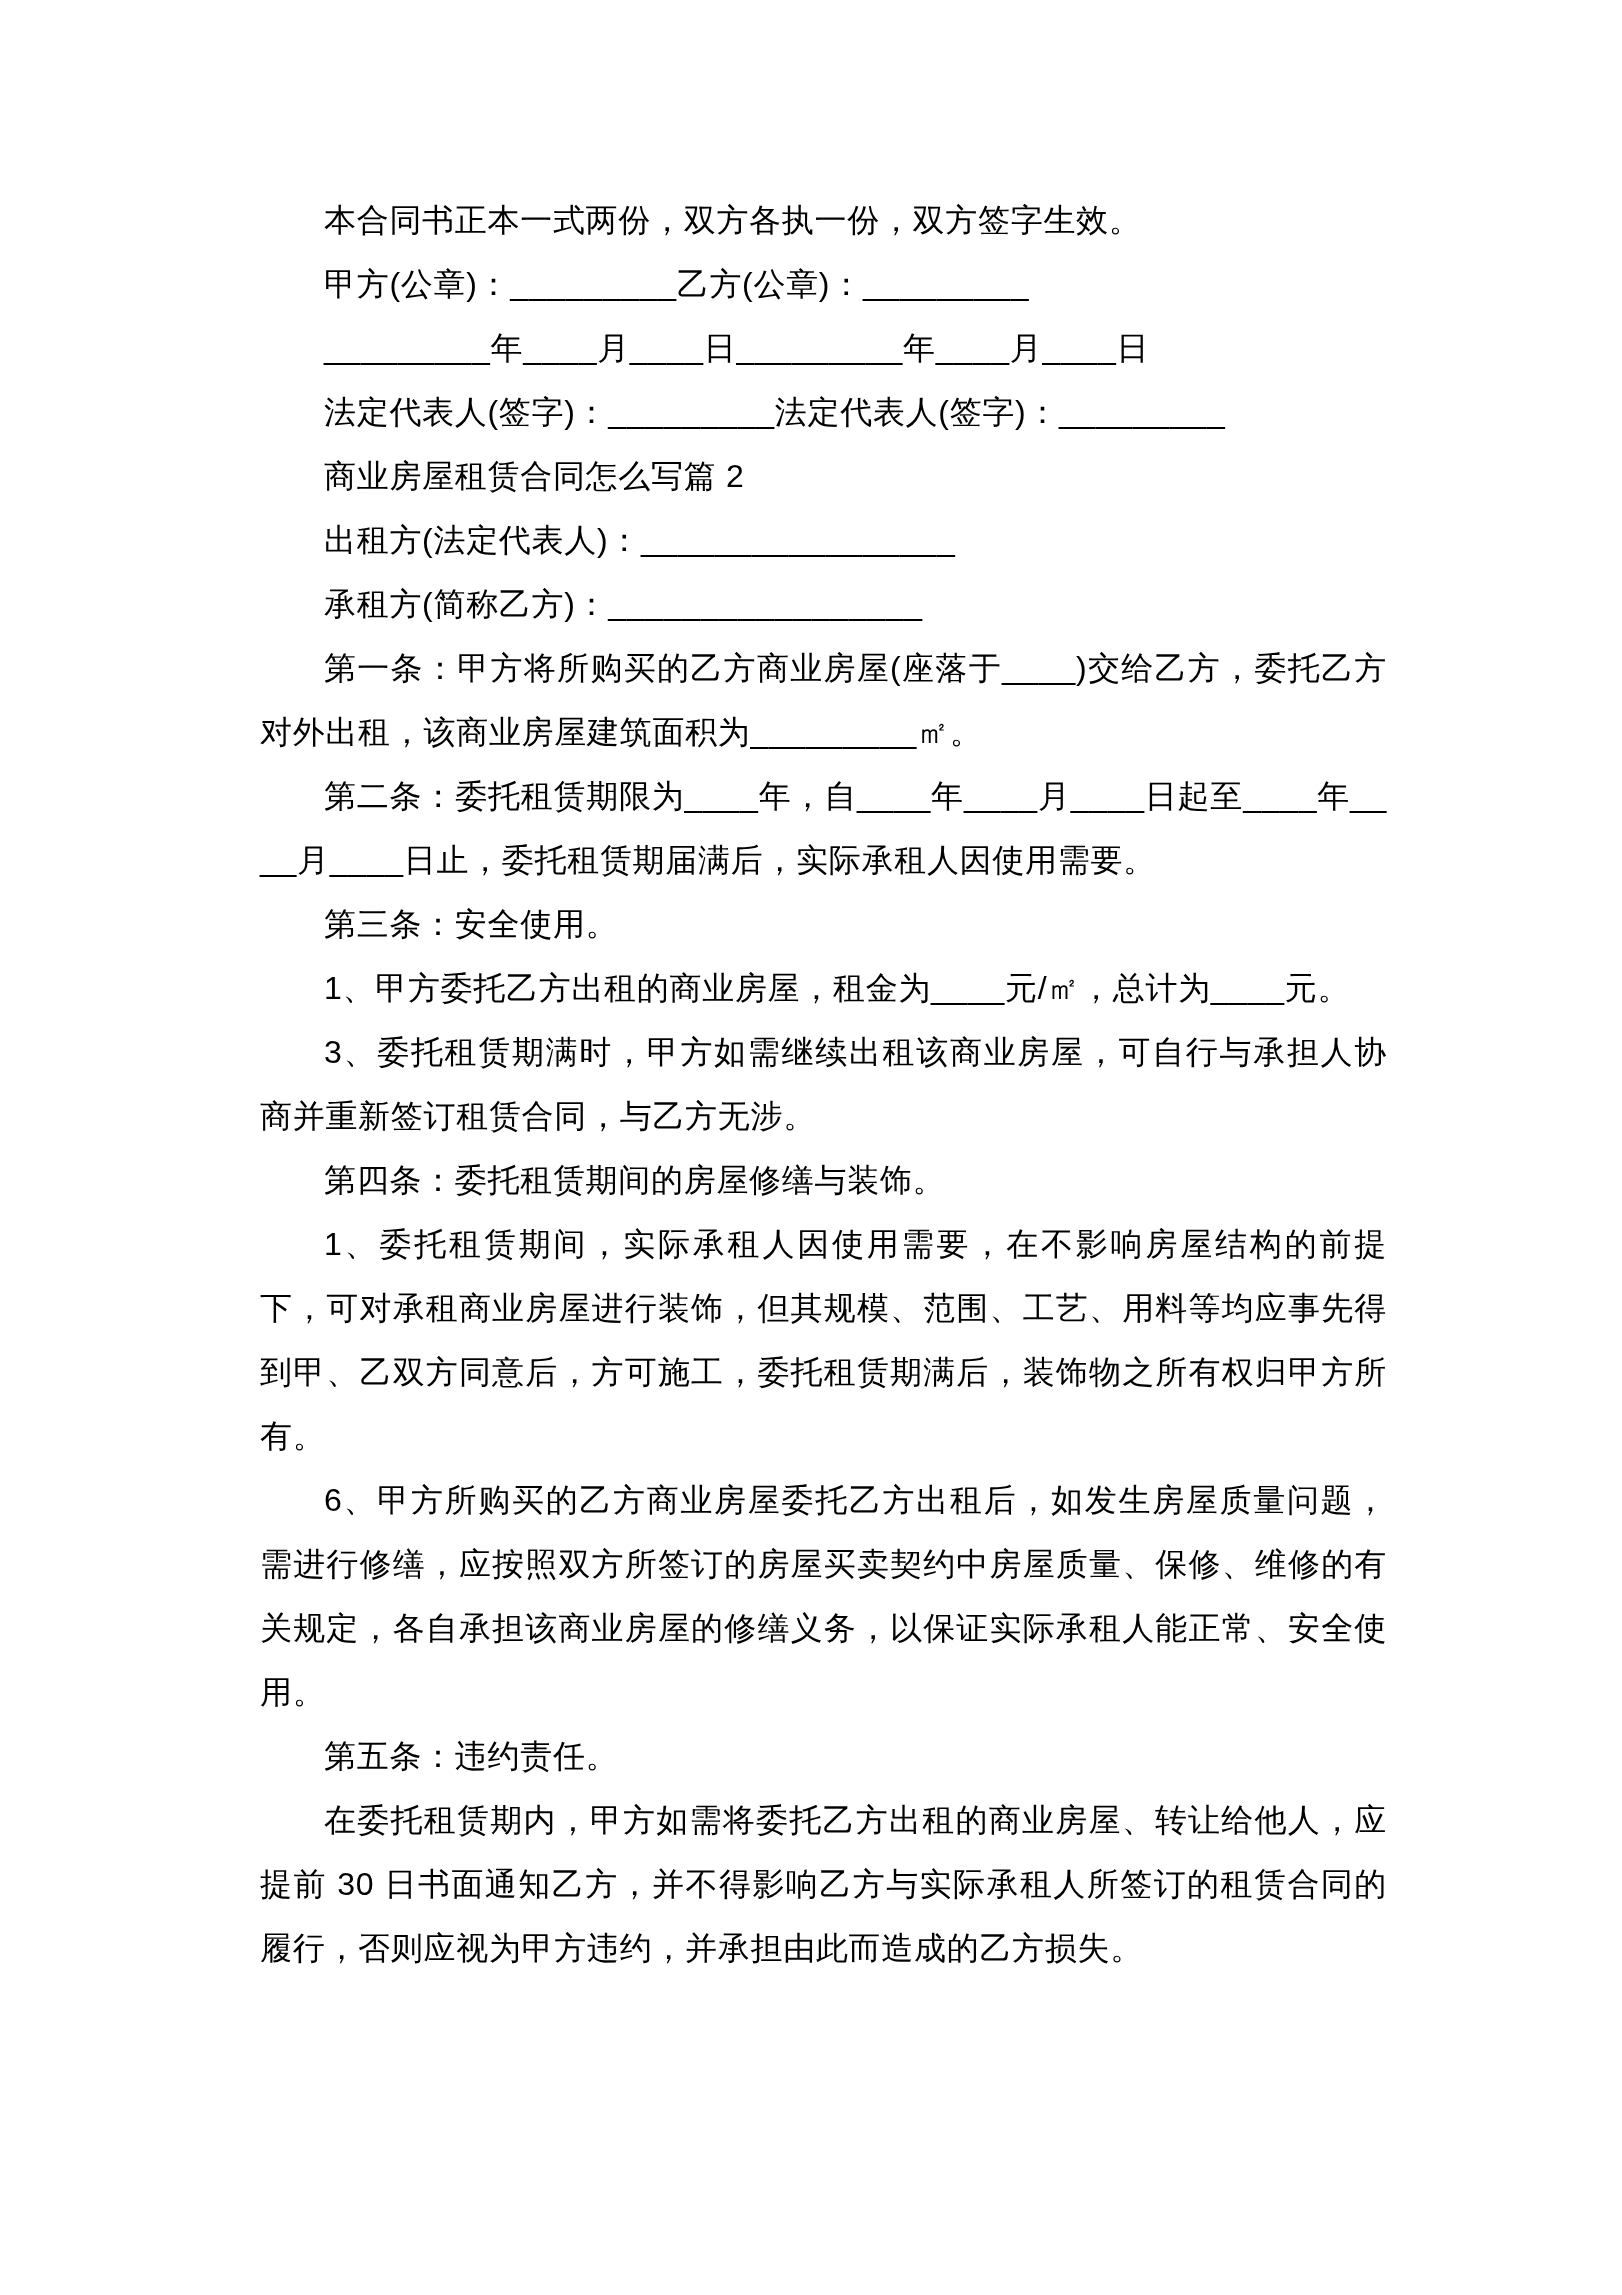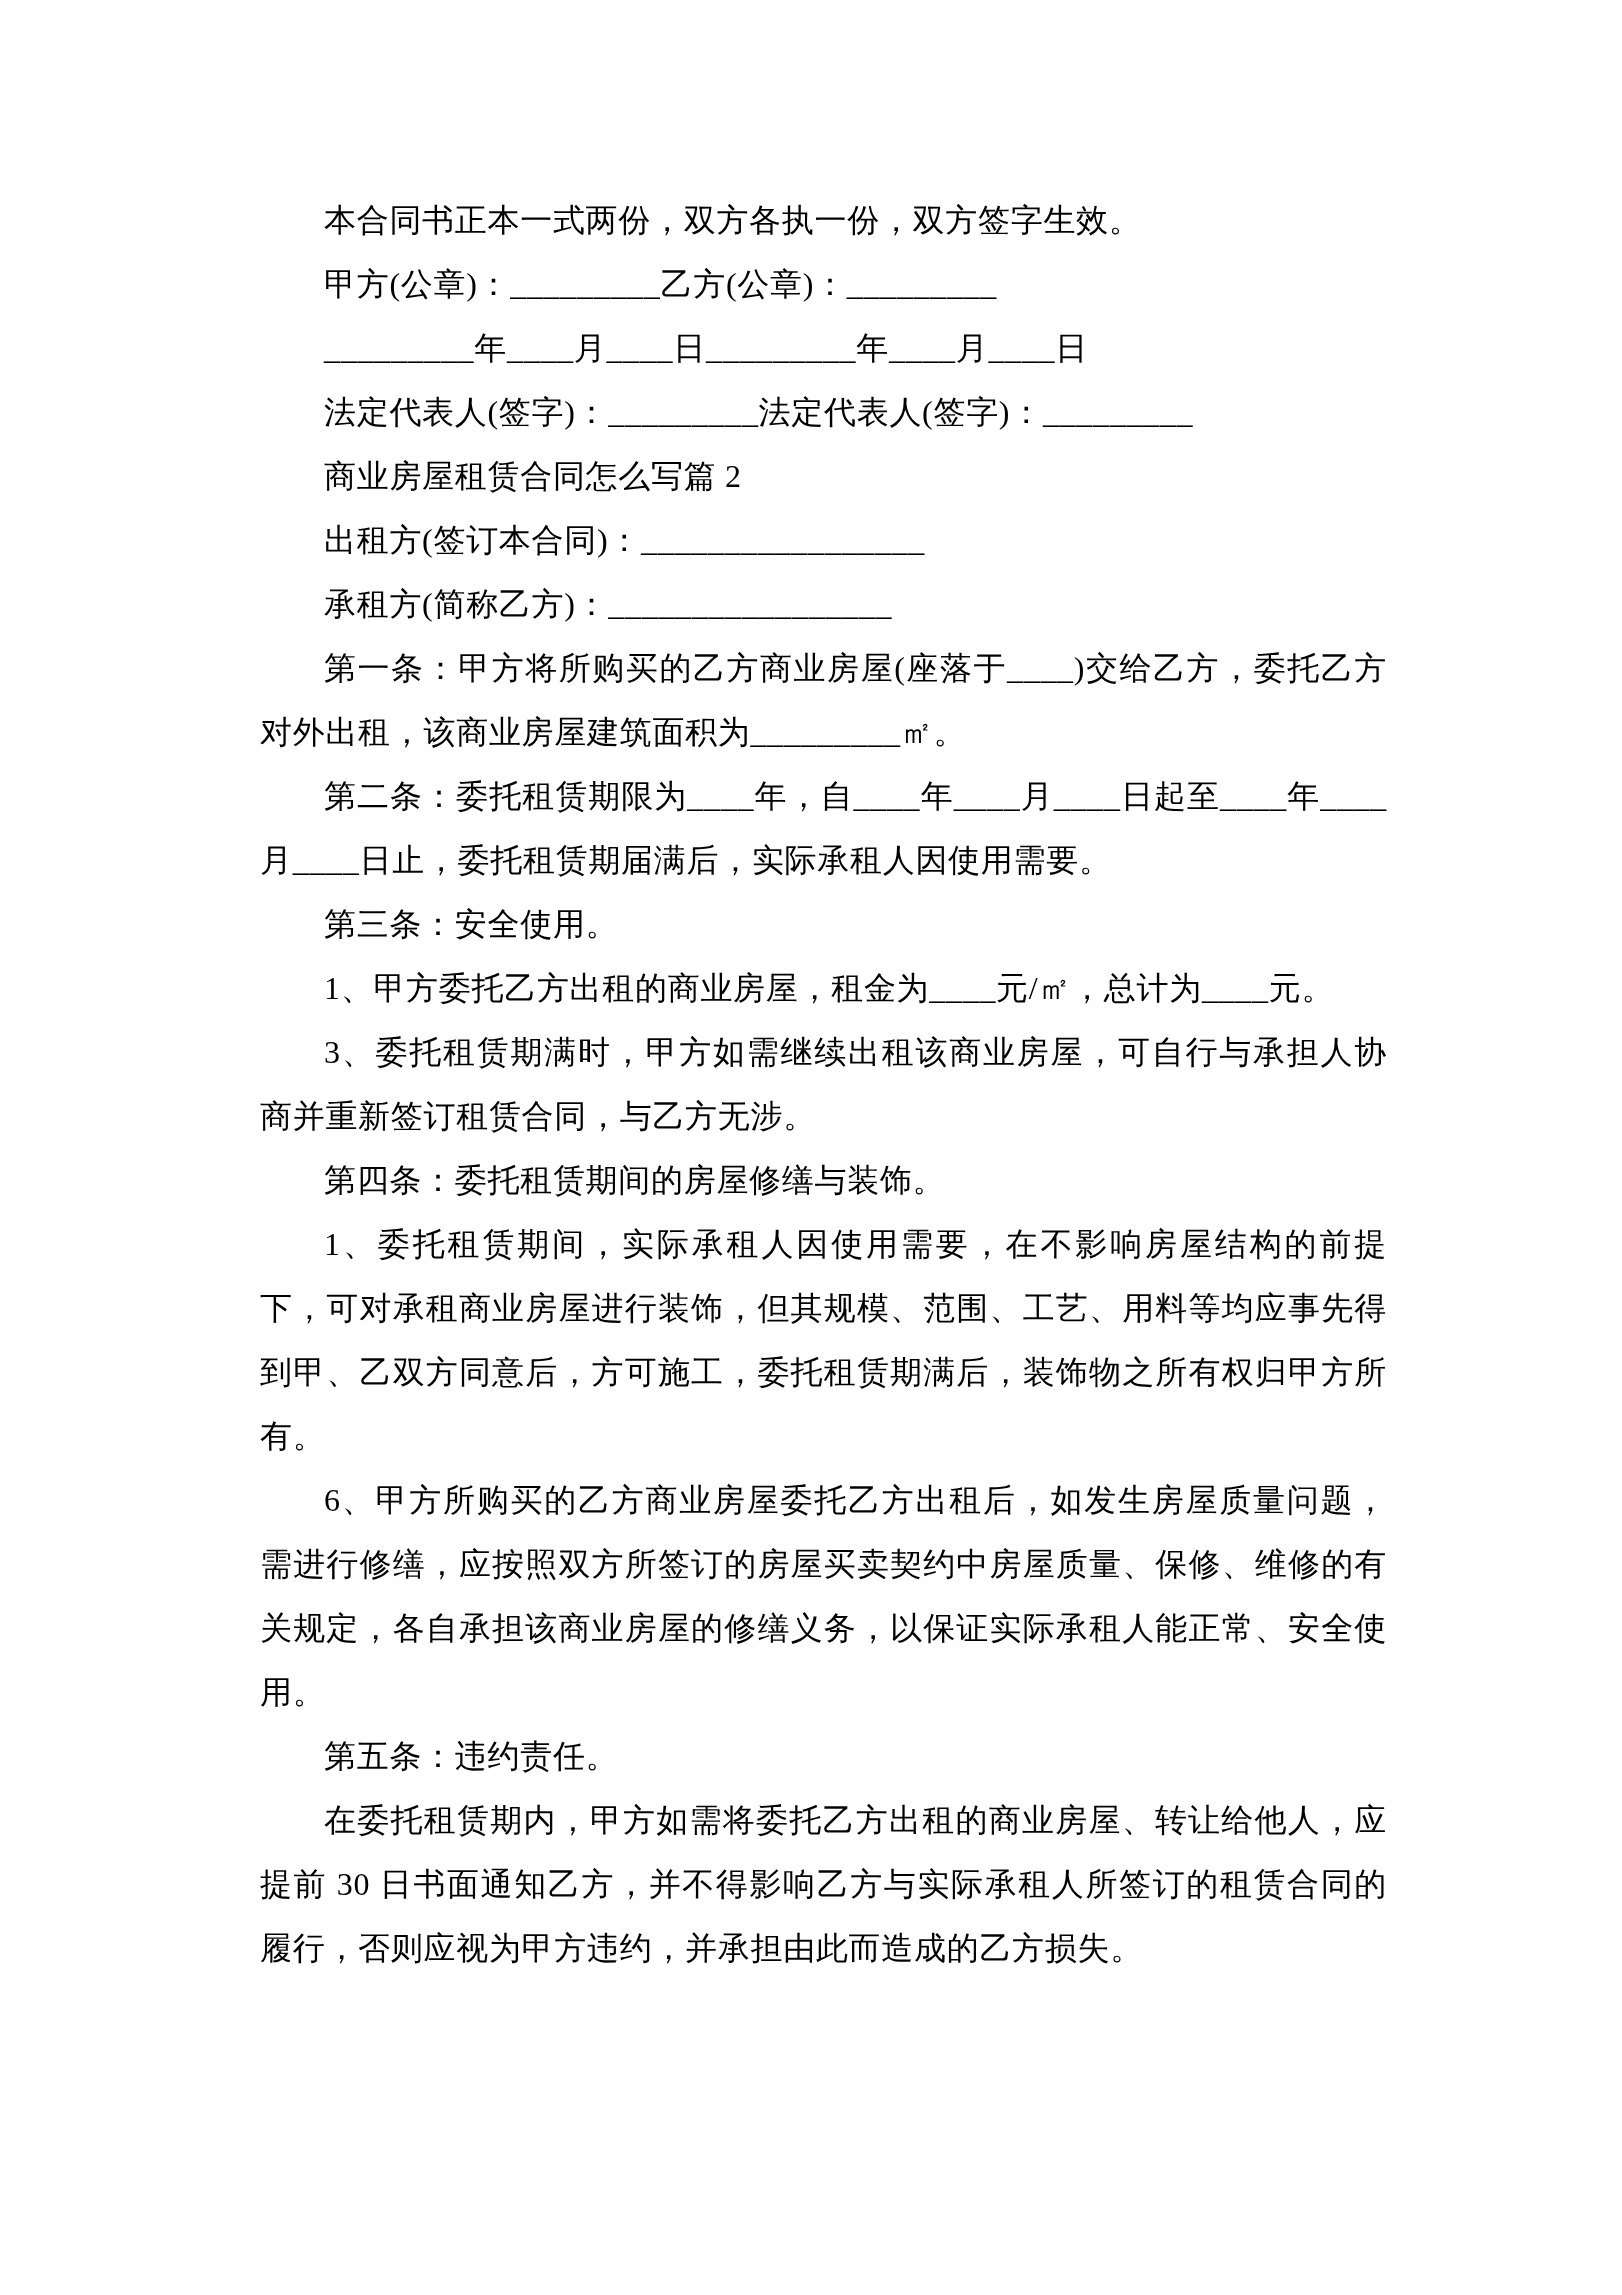--- a/index.html
+++ b/index.html
@@ -12,21 +12,21 @@
     width: 1623px;
     height: 2295px;
     background: #ffffff;
     box-sizing: border-box;
     padding: 188px 236px 0 260px;
     overflow: hidden;
   }
   .doc-body p {
     margin: 0;
     padding: 0;
-    font-family: Liberation Serif, serif;
+    font-family: Liberation Sans, sans-serif;
     font-size: 32px;
     line-height: 64px;
     color: #000000;
     text-indent: 2em;
     text-align: justify;
     letter-spacing: 0.7px;
     word-break: break-all;
   }
   .doc-body p.heading {
     font-weight: normal;
@@ -35,21 +35,21 @@
 </head>
 <body>
 
 <div class="page">
   <div class="doc-body">
     <p>本合同书正本一式两份，双方各执一份，双方签字生效。</p>
     <p>甲方(公章)：_________乙方(公章)：_________</p>
     <p>_________年____月____日_________年____月____日</p>
     <p>法定代表人(签字)：_________法定代表人(签字)：_________</p>
     <p class="heading">商业房屋租赁合同怎么写篇 2</p>
-    <p>出租方(签订本合同)：_________________</p>
+    <p>出租方(法定代表人)：_________________</p>
     <p>承租方(简称乙方)：_________________</p>
     <p>第一条：甲方将所购买的乙方商业房屋(座落于____)交给乙方，委托乙方对外出租，该商业房屋建筑面积为_________㎡。</p>
     <p>第二条：委托租赁期限为____年，自____年____月____日起至____年____月____日止，委托租赁期届满后，实际承租人因使用需要。</p>
     <p>第三条：安全使用。</p>
     <p>1、甲方委托乙方出租的商业房屋，租金为____元/㎡，总计为____元。</p>
     <p>3、委托租赁期满时，甲方如需继续出租该商业房屋，可自行与承担人协商并重新签订租赁合同，与乙方无涉。</p>
     <p>第四条：委托租赁期间的房屋修缮与装饰。</p>
     <p>1、委托租赁期间，实际承租人因使用需要，在不影响房屋结构的前提下，可对承租商业房屋进行装饰，但其规模、范围、工艺、用料等均应事先得到甲、乙双方同意后，方可施工，委托租赁期满后，装饰物之所有权归甲方所有。</p>
     <p>6、甲方所购买的乙方商业房屋委托乙方出租后，如发生房屋质量问题，需进行修缮，应按照双方所签订的房屋买卖契约中房屋质量、保修、维修的有关规定，各自承担该商业房屋的修缮义务，以保证实际承租人能正常、安全使用。</p>
     <p>第五条：违约责任。</p>

